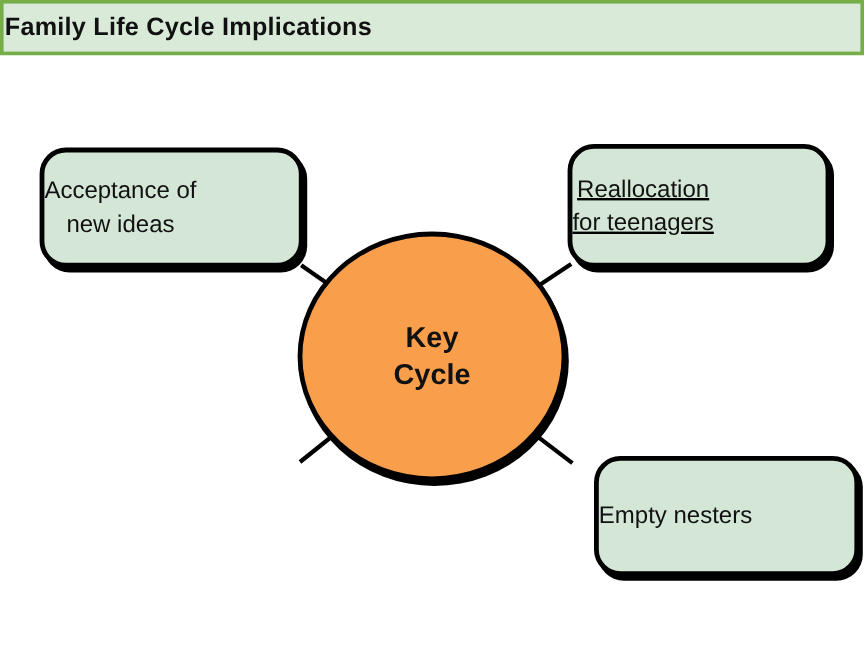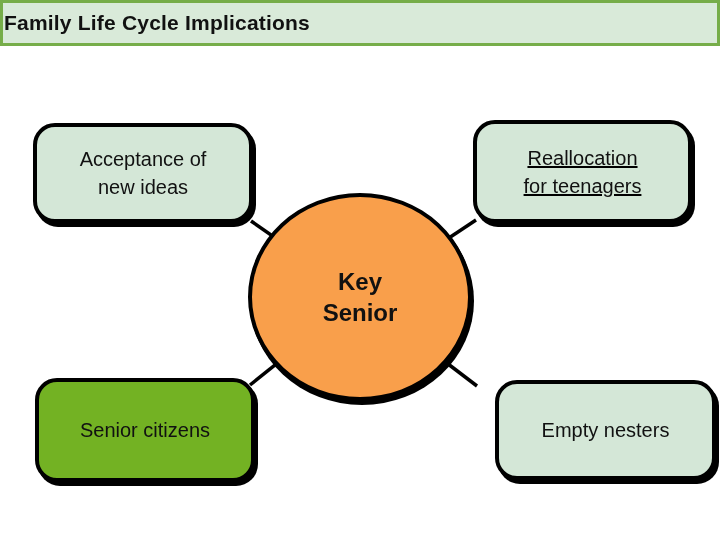--- a/index.html
+++ b/index.html
@@ -42,21 +42,20 @@
   }
   .node {
     position: absolute;
     box-sizing: border-box;
     border: 4px solid var(--outline, #000000);
     border-radius: 22px;
     background: var(--node-light, #d4e7d7);
     box-shadow: 3px 4px 0 var(--outline, #000000);
     display: flex;
     align-items: center;
-    justify-content: center;
     text-align: center;
     z-index: 2;
   }
   .node .node-label {
     font-size: 20px;
     line-height: 28px;
     color: #111111;
     white-space: pre-line;
   }
   .node.tl { left: 33px;  top: 123px; width: 220px; height: 100px; }
@@ -105,26 +104,23 @@
   <div class="node tl">
     <span class="node-label">Acceptance of
 new ideas</span>
   </div>
 
   <div class="node tr">
     <span class="node-label">Reallocation
 for teenagers</span>
   </div>
 
-  <div class="node bl">
-    <span class="node-label">Senior citizens</span>
-  </div>
 
   <div class="node br">
     <span class="node-label">Empty nesters</span>
   </div>
 
   <div class="center-ellipse">
     <span class="ellipse-label">Key
-Senior</span>
+Cycle</span>
   </div>
 
 </div>
 
 </body></html>

